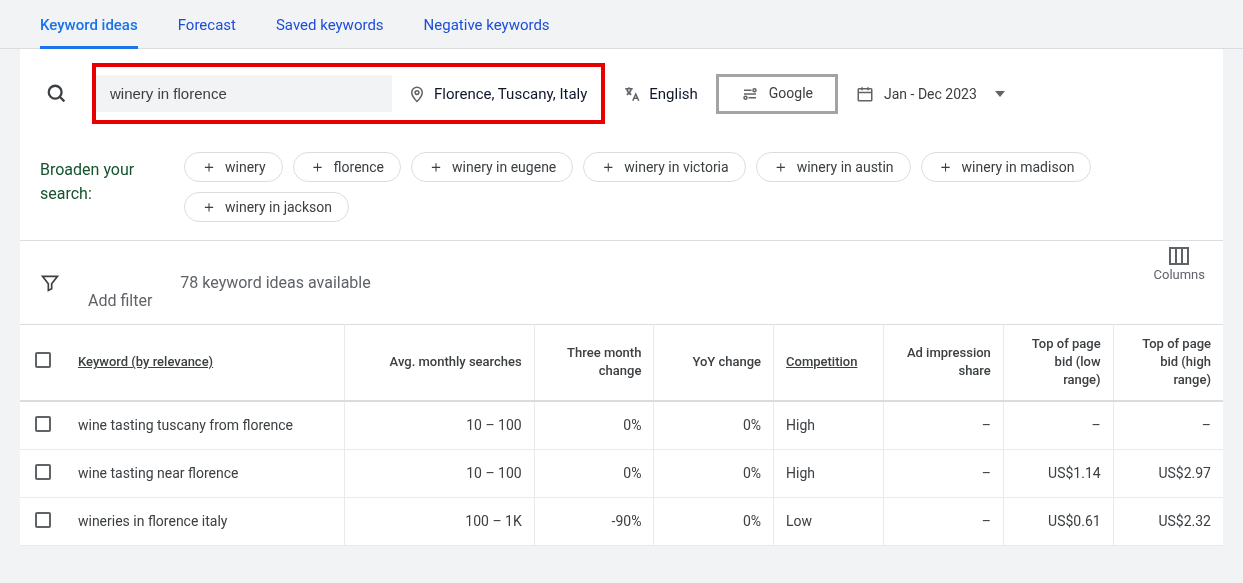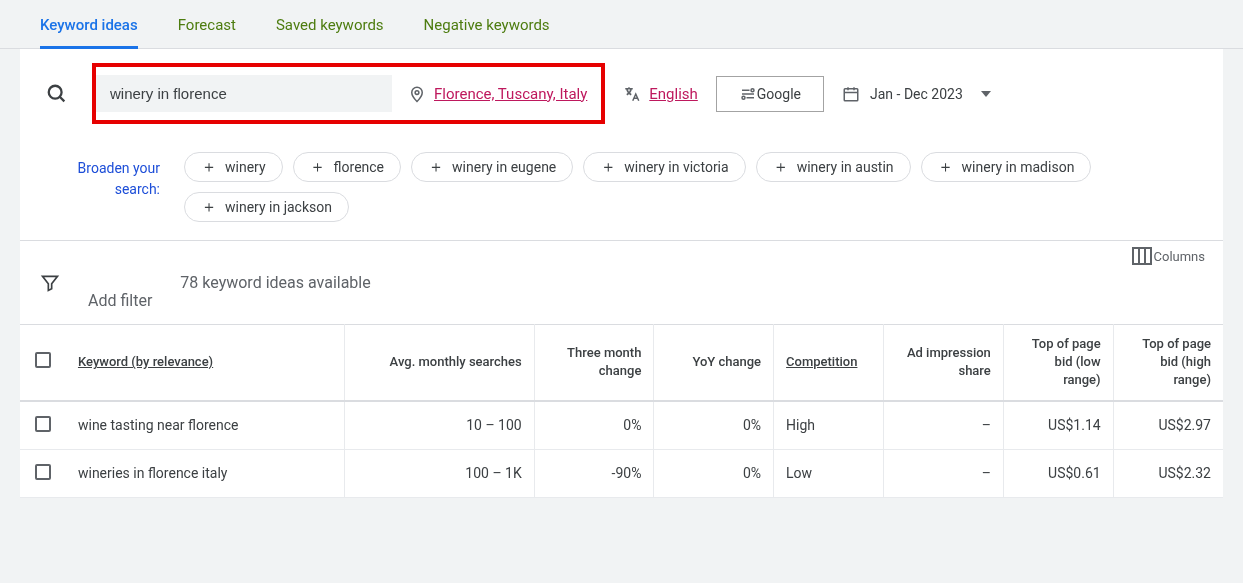--- a/index.html
+++ b/index.html
@@ -13,21 +13,21 @@
   .tabs {
     display: flex;
     gap: 40px;
     padding: 10px 40px 0 40px;
     border-bottom: 1px solid #dadce0;
     background: #f1f3f4;
   }
   .tab {
     padding: 6px 0 12px 0;
     cursor: pointer;
-    color: #4d7c0f;
+    color: #1d4ed8;
     font-size: 15px;
   }
   .tab.active {
     color: #1a73e8;
     font-weight: 500;
     border-bottom: 3px solid #1a73e8;
     margin-bottom: -1px;
   }
   .panel {
     background: #fff;
@@ -63,30 +63,29 @@
     background: transparent;
     font-size: 15px;
     width: 100%;
     outline: none;
     color: #3c4043;
   }
   .pill-btn {
     display: flex;
     align-items: center;
     gap: 8px;
-    color: #be185d;
+    color: #0f172a;
     font-size: 15px;
     cursor: pointer;
-    text-decoration: underline;
   }
   .network-box {
-    border: 1px solid #a3a3a3;
+    border: 3px solid #a3a3a3;
     padding: 8px 22px;
     display: flex;
-    align-items: center;
+    gap: 10px;
     color: #3c4043;
   }
   .date-box {
     display: flex;
     align-items: center;
     gap: 10px;
     color: #3c4043;
     text-align: right;
   }
   .dropdown-caret {
@@ -99,25 +98,24 @@
 
   .broaden-row {
     display: flex;
     padding: 14px 20px 18px 20px;
     gap: 24px;
     background: #fff;
     border-bottom: 1px solid #dadce0;
   }
   .broaden-label {
     width: 120px;
-    font-size: 14px;
+    font-size: 16px;
     line-height: 1.5;
-    color: #1d4ed8;
+    color: #14532d;
     padding-top: 6px;
-    text-align: right;
   }
   .chip-wrap {
     display: flex;
     flex-wrap: wrap;
     gap: 10px;
     flex: 1;
   }
   .chip {
     display: flex;
     align-items: center;
@@ -140,21 +138,21 @@
     position: relative;
   }
   .filter-funnel svg { width: 20px; height: 20px; }
   .addfilter-text { color: #5f6368; font-size: 16px; margin-top: 36px; }
   .ideas-count { color: #5f6368; font-size: 16px; }
   .columns-btn {
     position: absolute;
     right: 18px;
     top: 6px;
     display: flex;
-    flex-direction: row;
+    flex-direction: column;
     align-items: center;
     gap: 2px;
     cursor: pointer;
     color: #5f6368;
     font-size: 13px;
   }
   .columns-icon {
     width: 20px; height: 18px;
     border: 2px solid #5f6368;
     display: flex;
@@ -350,20 +348,31 @@
         <th>Avg. monthly searches</th>
         <th>Three month change</th>
         <th>YoY change</th>
         <th class="left">Competition</th>
         <th>Ad impression share</th>
         <th>Top of page bid (low range)</th>
         <th>Top of page bid (high range)</th>
       </tr>
     </thead>
     <tbody id="table-body">
+    <tr>
+          <td><span class="cb"></span></td>
+          <td class="left">wine tasting tuscany from florence</td>
+          <td>10 – 100</td>
+          <td>0%</td>
+          <td>0%</td>
+          <td class="compcol">High</td>
+          <td>–</td>
+          <td>–</td>
+          <td>–</td>
+        </tr>
         <tr>
           <td><span class="cb"></span></td>
           <td class="left">wine tasting near florence</td>
           <td>10 – 100</td>
           <td>0%</td>
           <td>0%</td>
           <td class="compcol">High</td>
           <td>–</td>
           <td>US$1.14</td>
           <td>US$2.97</td>

